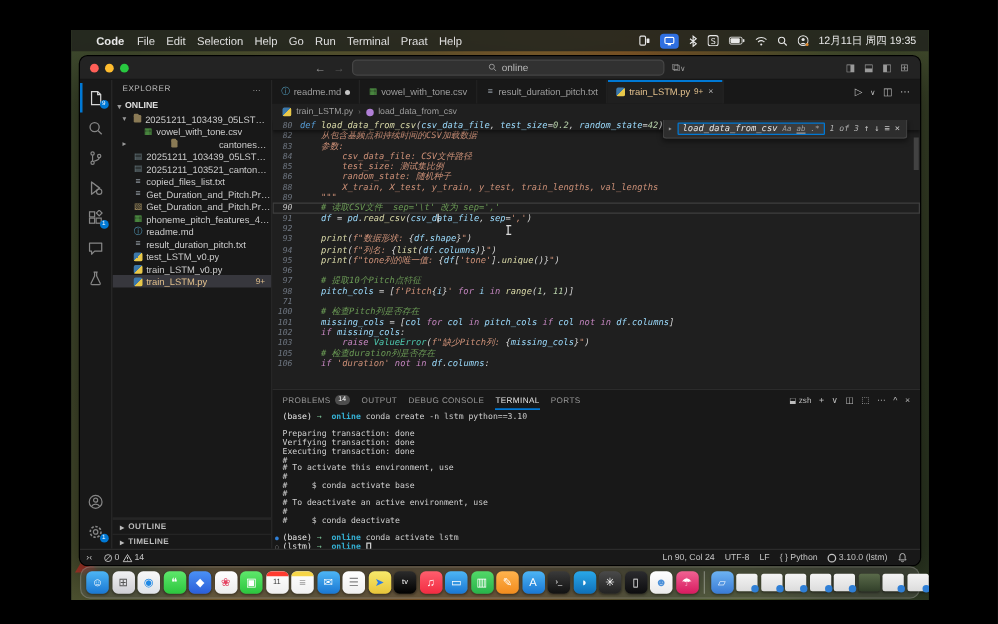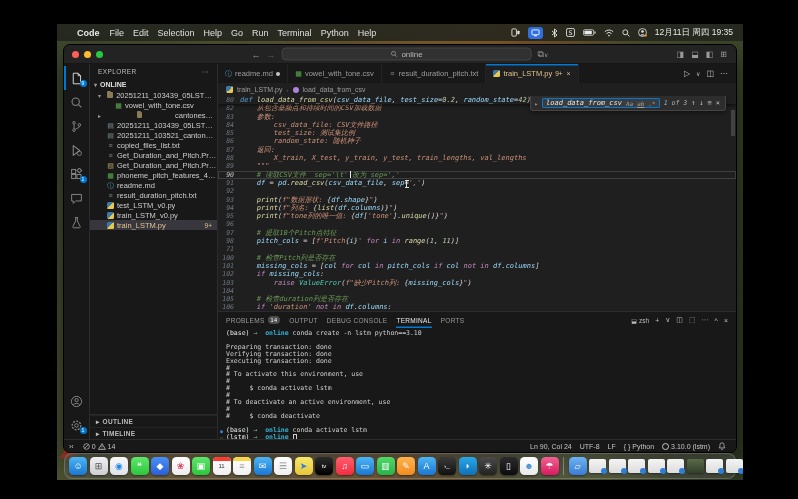--- a/index.html
+++ b/index.html
@@ -154,21 +154,21 @@
         <span class="mb-apple"></span>
         <span class="mb-app">Code</span>
         <span id="mb-menus" style="display:flex;gap:9px">
             <span class="mb-item">File</span>
             <span class="mb-item">Edit</span>
             <span class="mb-item">Selection</span>
             <span class="mb-item">Help</span>
             <span class="mb-item">Go</span>
             <span class="mb-item">Run</span>
             <span class="mb-item">Terminal</span>
-            <span class="mb-item">Python</span>
+            <span class="mb-item">Praat</span>
             <span class="mb-item">Help</span>
           </span>
       </div>
       <div class="mb-right">
         <span class="mb-ic">
             <svg width="9" height="9" viewBox="0 0 10 10">
               <rect x="1" y="1" width="5" height="8" rx="1" fill="none" stroke="#e8e8e8" stroke-width="1"></rect>
               <rect x="7" y="3" width="2.5" height="4" rx=".5" fill="#e8e8e8"></rect>
             </svg>
           </span>
@@ -448,38 +448,36 @@
           </div>
 
           <div class="codearea">
             <div id="code-lines">
                 <div class="code-row sticky"><span class="gut">80</span><span><span class="s-kw">def </span><span class="s-fn">load_data_from_csv</span><span class="s-pln">(</span><span class="s-var">csv_data_file</span><span class="s-pln">, </span><span class="s-var">test_size</span><span class="s-op">=</span><span class="s-num">0.2</span><span class="s-pln">, </span><span class="s-var">random_state</span><span class="s-op">=</span><span class="s-num">42</span><span class="s-pln">):</span></span></div>
                 <div class="code-row"><span class="gut">82</span><span><span class="s-str">    从包含基频点和持续时间的CSV加载数据</span></span></div>
                 <div class="code-row"><span class="gut">83</span><span><span class="s-str">    参数:</span></span></div>
                 <div class="code-row"><span class="gut">84</span><span><span class="s-str">        csv_data_file: CSV文件路径</span></span></div>
                 <div class="code-row"><span class="gut">85</span><span><span class="s-str">        test_size: 测试集比例</span></span></div>
                 <div class="code-row"><span class="gut">86</span><span><span class="s-str">        random_state: 随机种子</span></span></div>
-                <div class="code-row"><span class="gut">87</span><span><span class="s-str">    返回:</span></span></div>
                 <div class="code-row"><span class="gut">88</span><span><span class="s-str">        X_train, X_test, y_train, y_test, train_lengths, val_lengths</span></span></div>
                 <div class="code-row"><span class="gut">89</span><span><span class="s-str">    """</span></span></div>
                 <div class="code-row current"><span class="gut">90</span><span><span class="s-cm">    # 读取CSV文件  sep='\t' 改为 sep=','</span></span></div>
                 <div class="code-row"><span class="gut">91</span><span><span class="s-pln">    </span><span class="s-var">df</span><span class="s-op"> = </span><span class="s-var">pd</span><span class="s-pln">.</span><span class="s-fn">read_csv</span><span class="s-pln">(</span><span class="s-var">csv_data_file</span><span class="s-pln">, </span><span class="s-var">sep</span><span class="s-op">=</span><span class="s-str">','</span><span class="s-pln">)</span></span></div>
                 <div class="code-row"><span class="gut">92</span><span></span></div>
                 <div class="code-row"><span class="gut">93</span><span><span class="s-pln">    </span><span class="s-fn">print</span><span class="s-pln">(</span><span class="s-str">f"数据形状: </span><span class="s-pln">{</span><span class="s-var">df</span><span class="s-pln">.</span><span class="s-var">shape</span><span class="s-pln">}</span><span class="s-str">"</span><span class="s-pln">)</span></span></div>
                 <div class="code-row"><span class="gut">94</span><span><span class="s-pln">    </span><span class="s-fn">print</span><span class="s-pln">(</span><span class="s-str">f"列名: </span><span class="s-pln">{</span><span class="s-fn">list</span><span class="s-pln">(</span><span class="s-var">df</span><span class="s-pln">.</span><span class="s-var">columns</span><span class="s-pln">)}</span><span class="s-str">"</span><span class="s-pln">)</span></span></div>
                 <div class="code-row"><span class="gut">95</span><span><span class="s-pln">    </span><span class="s-fn">print</span><span class="s-pln">(</span><span class="s-str">f"tone列的唯一值: </span><span class="s-pln">{</span><span class="s-var">df</span><span class="s-pln">[</span><span class="s-str">'tone'</span><span class="s-pln">].</span><span class="s-fn">unique</span><span class="s-pln">()}</span><span class="s-str">"</span><span class="s-pln">)</span></span></div>
                 <div class="code-row"><span class="gut">96</span><span></span></div>
                 <div class="code-row"><span class="gut">97</span><span><span class="s-cm">    # 提取10个Pitch点特征</span></span></div>
                 <div class="code-row"><span class="gut">98</span><span><span class="s-pln">    </span><span class="s-var">pitch_cols</span><span class="s-op"> = [</span><span class="s-str">f'Pitch</span><span class="s-pln">{</span><span class="s-var">i</span><span class="s-pln">}</span><span class="s-str">'</span><span class="s-pln"> </span><span class="s-ctl">for</span><span class="s-pln"> </span><span class="s-var">i</span><span class="s-pln"> </span><span class="s-ctl">in</span><span class="s-pln"> </span><span class="s-fn">range</span><span class="s-pln">(</span><span class="s-num">1</span><span class="s-pln">, </span><span class="s-num">11</span><span class="s-pln">)]</span></span></div>
                 <div class="code-row"><span class="gut">71</span><span></span></div>
                 <div class="code-row"><span class="gut">100</span><span><span class="s-cm">    # 检查Pitch列是否存在</span></span></div>
                 <div class="code-row"><span class="gut">101</span><span><span class="s-pln">    </span><span class="s-var">missing_cols</span><span class="s-op"> = [</span><span class="s-var">col</span><span class="s-pln"> </span><span class="s-ctl">for</span><span class="s-pln"> </span><span class="s-var">col</span><span class="s-pln"> </span><span class="s-ctl">in</span><span class="s-pln"> </span><span class="s-var">pitch_cols</span><span class="s-pln"> </span><span class="s-ctl">if</span><span class="s-pln"> </span><span class="s-var">col</span><span class="s-pln"> </span><span class="s-ctl">not in</span><span class="s-pln"> </span><span class="s-var">df</span><span class="s-pln">.</span><span class="s-var">columns</span><span class="s-pln">]</span></span></div>
                 <div class="code-row"><span class="gut">102</span><span><span class="s-pln">    </span><span class="s-ctl">if</span><span class="s-pln"> </span><span class="s-var">missing_cols</span><span class="s-pln">:</span></span></div>
                 <div class="code-row"><span class="gut">103</span><span><span class="s-pln">        </span><span class="s-ctl">raise</span><span class="s-pln"> </span><span class="s-cls">ValueError</span><span class="s-pln">(</span><span class="s-str">f"缺少Pitch列: </span><span class="s-pln">{</span><span class="s-var">missing_cols</span><span class="s-pln">}</span><span class="s-str">"</span><span class="s-pln">)</span></span></div>
-                <div class="code-row"><span class="gut">104</span><span></span></div>
                 <div class="code-row"><span class="gut">105</span><span><span class="s-cm">    # 检查duration列是否存在</span></span></div>
                 <div class="code-row"><span class="gut">106</span><span><span class="s-pln">    </span><span class="s-ctl">if</span><span class="s-pln"> </span><span class="s-str">'duration'</span><span class="s-pln"> </span><span class="s-ctl">not in</span><span class="s-pln"> </span><span class="s-var">df</span><span class="s-pln">.</span><span class="s-var">columns</span><span class="s-pln">:</span></span></div>
               </div>
             <div class="vscroll"></div>
             <div class="caret" style="left:132px;top:75px"></div>
             <div class="ibeam" style="left:188px;top:84px"></div>
 
             <div class="findwidget">
               <span class="fw-chev">▸</span>
               <div class="fw-input">
@@ -530,21 +528,21 @@
               </div>
             <div class="term term-pad" id="terminal">
                 <div class="t-row"><span class="t-p">(base) </span><span class="t-a">→  </span><span class="t-c">online</span><span class="t-w"> conda create -n lstm python==3.10</span></div>
                 <div class="t-row">&nbsp;</div>
                 <div class="t-row"><span class="t-w">Preparing transaction: done</span></div>
                 <div class="t-row"><span class="t-w">Verifying transaction: done</span></div>
                 <div class="t-row"><span class="t-w">Executing transaction: done</span></div>
                 <div class="t-row"><span class="t-w">#</span></div>
                 <div class="t-row"><span class="t-w"># To activate this environment, use</span></div>
                 <div class="t-row"><span class="t-w">#</span></div>
-                <div class="t-row"><span class="t-w">#     $ conda activate lstm</span></div>
+                <div class="t-row"><span class="t-w">#     $ conda activate base</span></div>
                 <div class="t-row"><span class="t-w">#</span></div>
                 <div class="t-row"><span class="t-w"># To deactivate an active environment, use</span></div>
                 <div class="t-row"><span class="t-w">#</span></div>
                 <div class="t-row"><span class="t-w">#     $ conda deactivate</span></div>
                 <div class="t-row">&nbsp;</div>
                 <div class="t-row"><span class="t-deco" style="color: rgb(47, 127, 214);">●</span><span class="t-p">(base) </span><span class="t-a">→  </span><span class="t-c">online</span><span class="t-w"> conda activate lstm</span></div>
                 <div class="t-row"><span class="t-deco" style="color: rgb(138, 138, 138);">○</span><span class="t-p">(lstm) </span><span class="t-a">→  </span><span class="t-c">online</span><span class="t-w"> </span><span class="t-cursor"></span></div>
               </div>
           </div>
         </div>

